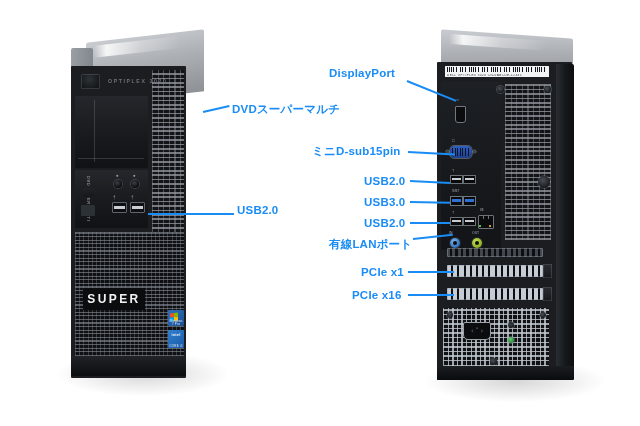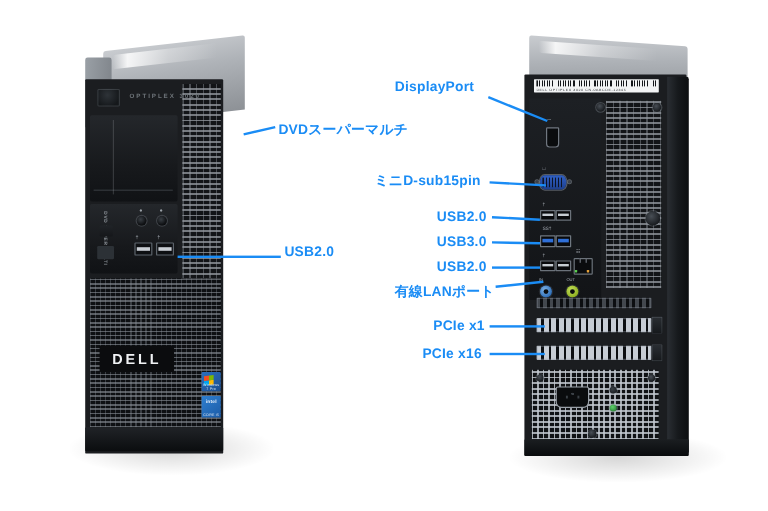--- a/index.html
+++ b/index.html
@@ -452,21 +452,21 @@
     <div class="jack" style="left:131px; top:180px; width:8px; height:8px;"></div>
 
     <div class="icon-tiny" style="left:113px; top:196px;">†</div>
     <div class="usb-front" style="left:112px; top:202px; width:13px; height:9px;"></div>
     <div class="icon-tiny" style="left:131px; top:196px;">†</div>
     <div class="usb-front" style="left:130px; top:202px; width:13px; height:9px;"></div>
 
     <div class="mesh-fine" style="left:75px; top:232px; width:109px; height:124px;"></div>
 
     <div class="dell-badge" style="left:83px; top:288px; width:62px; height:22px;">
-      <span class="dell-text">DELL</span>
+      <span class="dell-text">SUPER</span>
     </div>
 
     <div class="sticker sticker-win" style="left:168px; top:310px; width:16px; height:16px;">
       <div class="win-flag"></div>
       <div class="sticker-label">Windows 7 Pro</div>
     </div>
     <div class="sticker sticker-intel" style="left:168px; top:330px; width:16px; height:18px;">
       <div class="intel-word">intel</div>
       <div class="sticker-label">CORE i5</div>
     </div>

